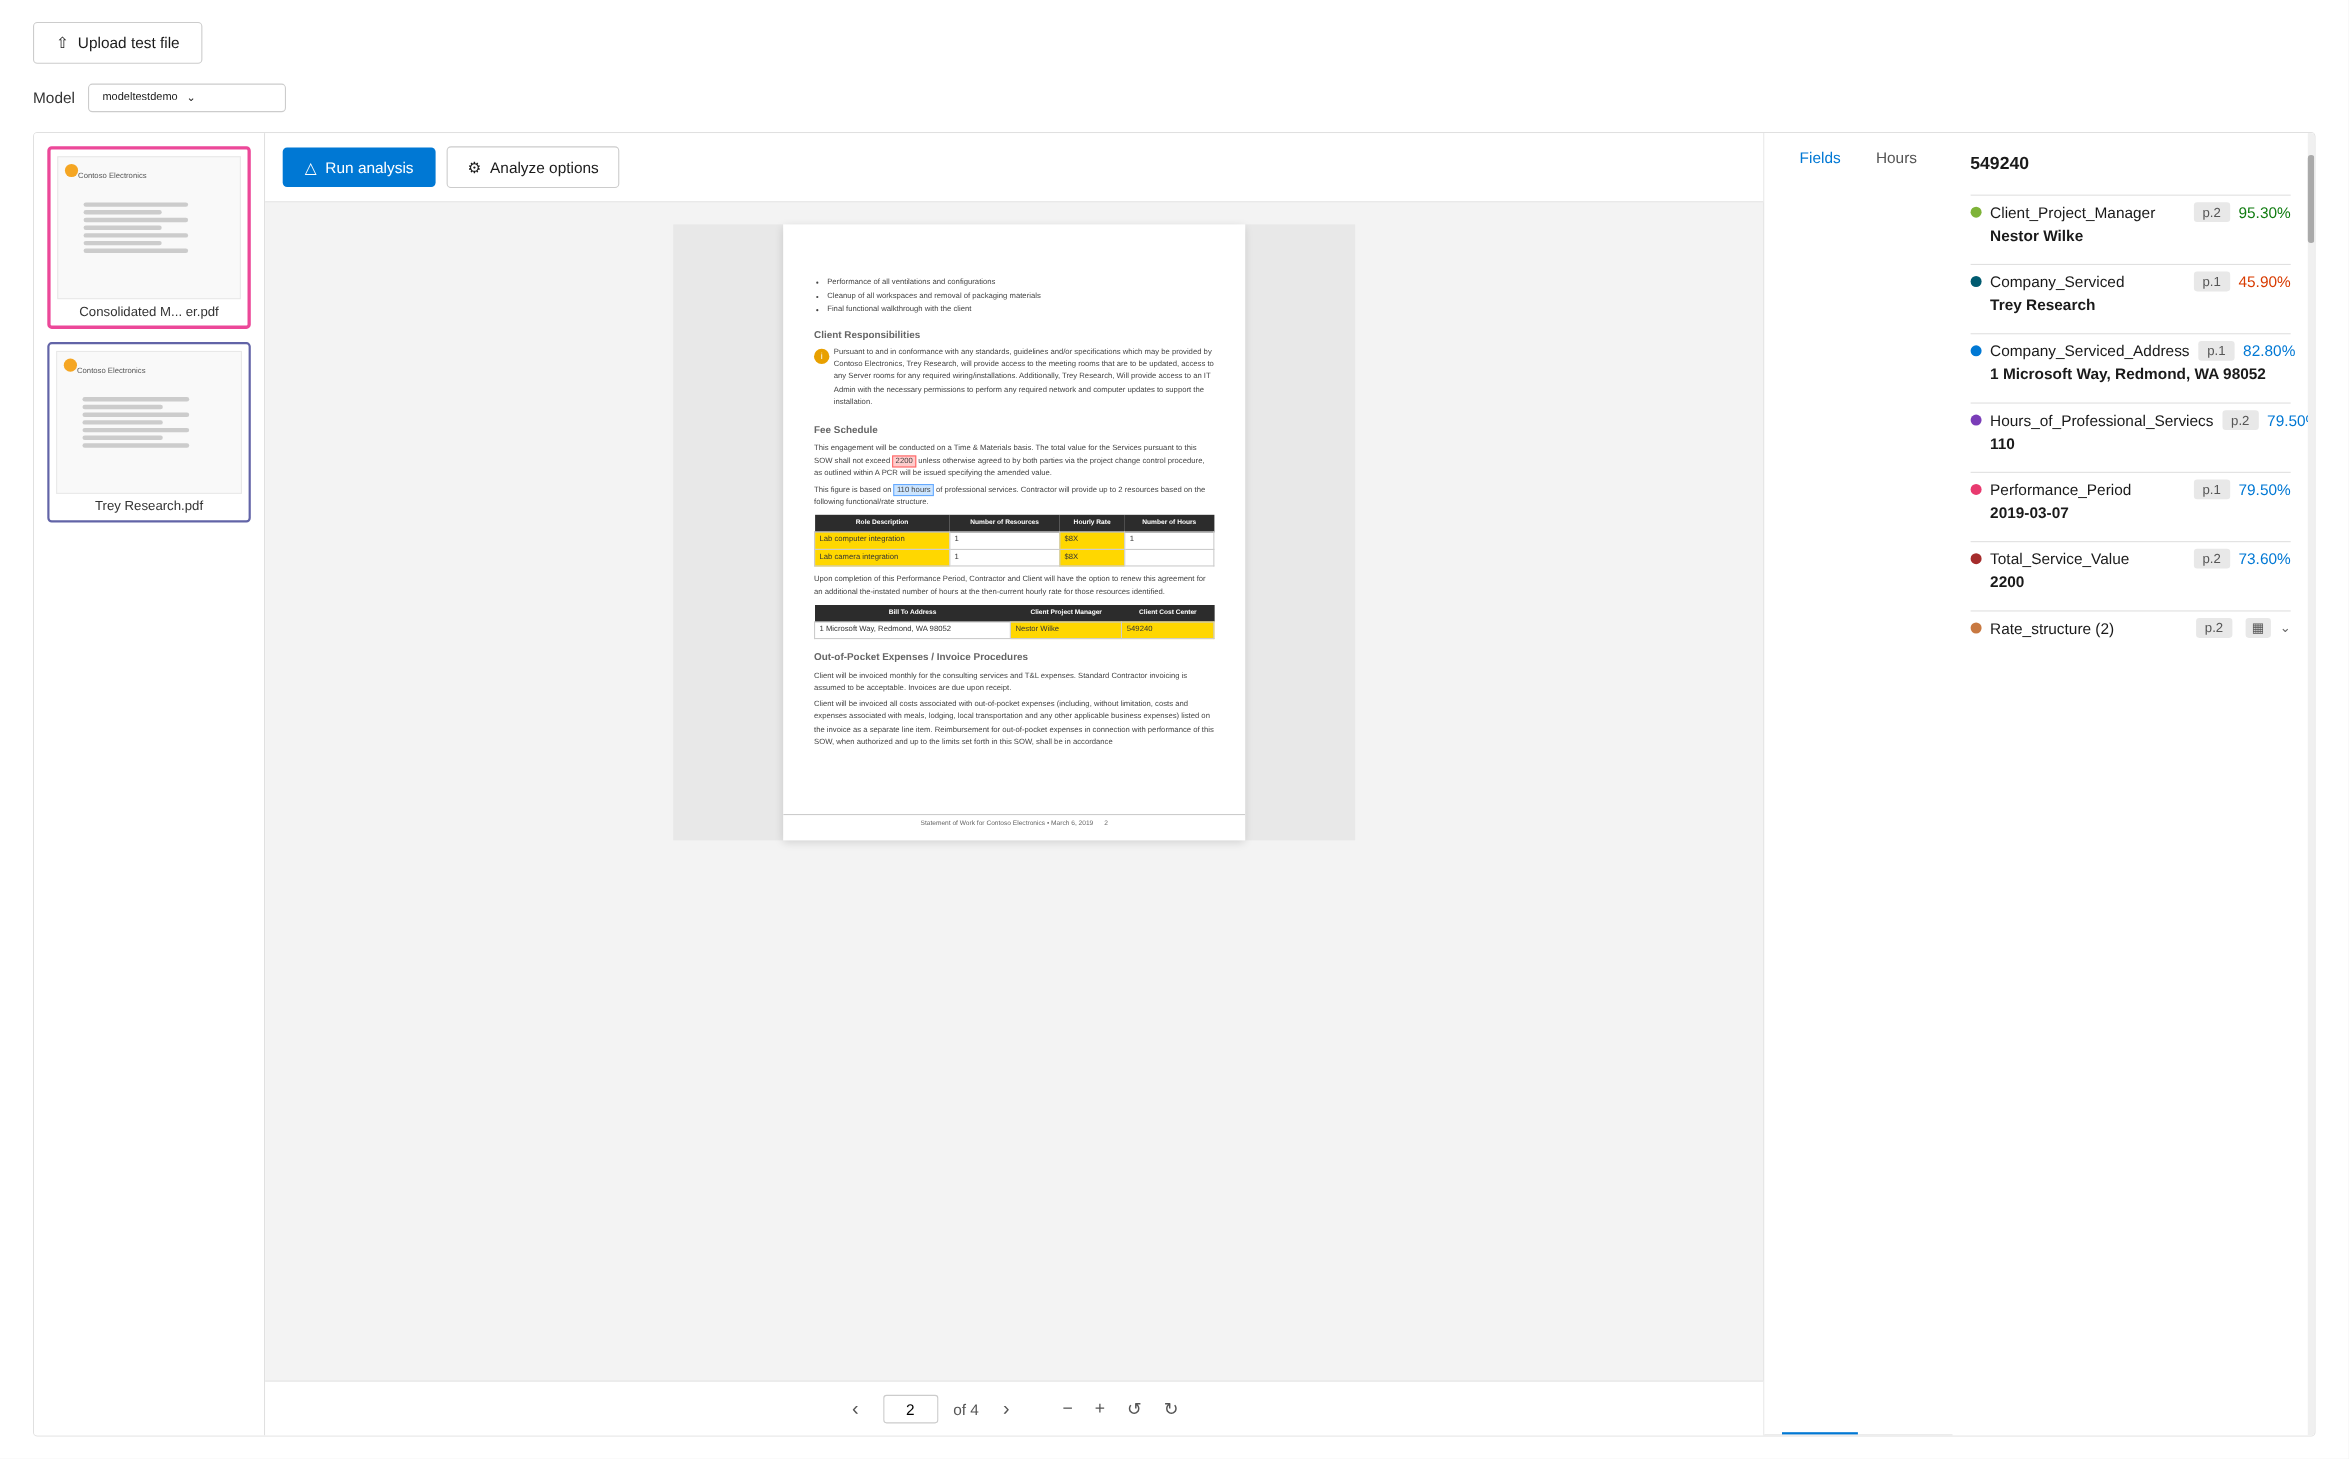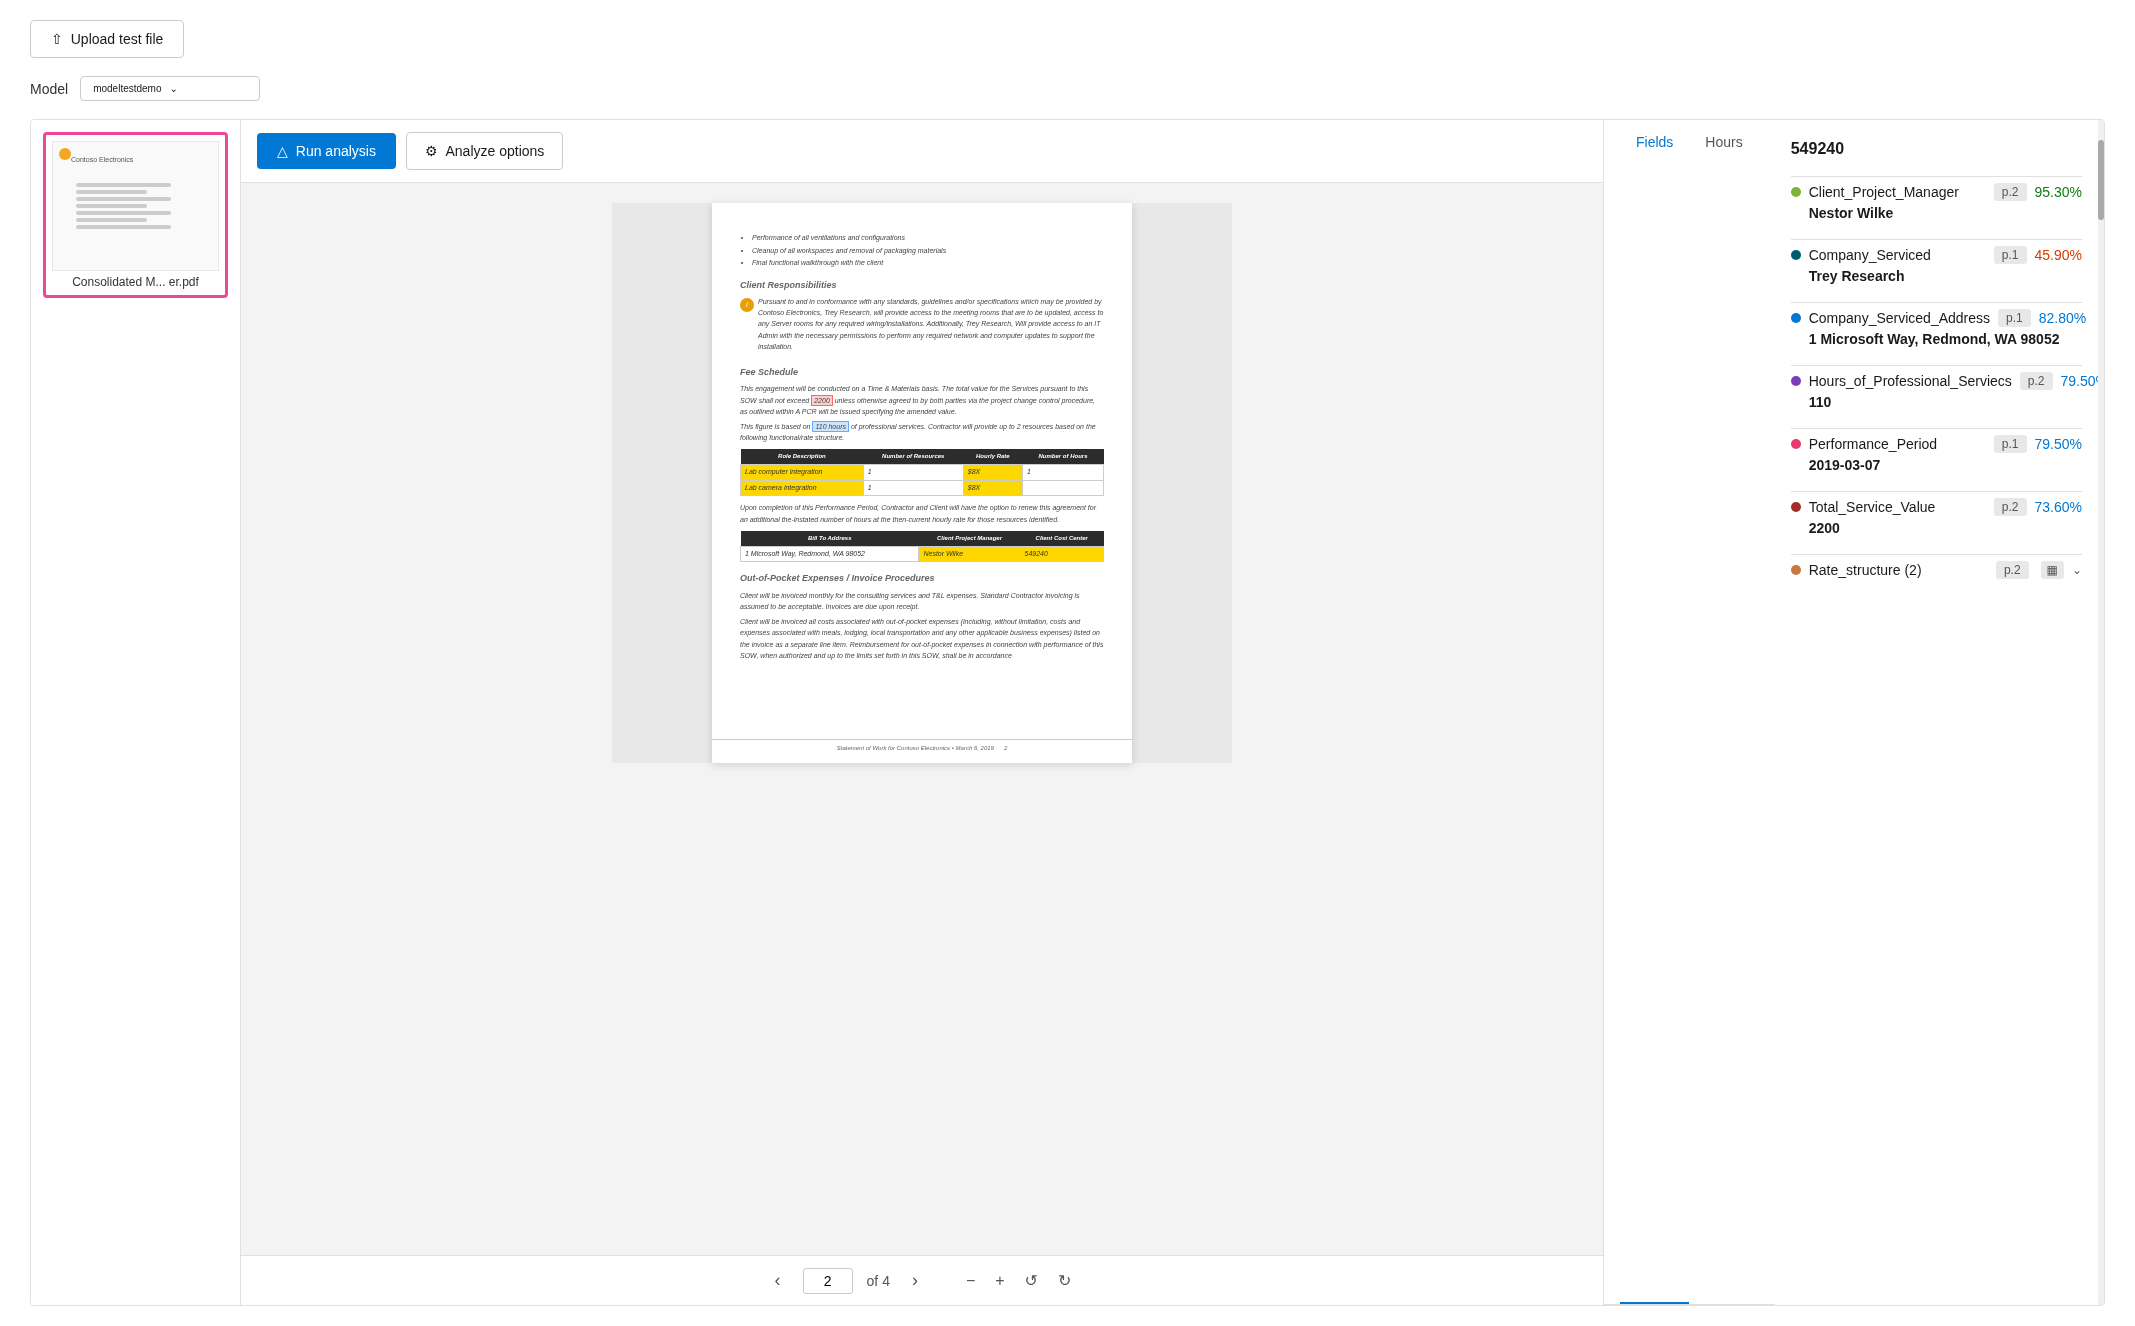--- a/index.html
+++ b/index.html
@@ -31,21 +31,21 @@
     .thumb-line { height: 4px; background: #ccc; margin-bottom: 3px; border-radius: 2px; }
     .thumb-line.short { width: 60%; }
     .thumb-line.medium { width: 80%; }
 
     
     .doc-panel { flex: 1; display: flex; flex-direction: column; border-right: 1px solid #e0e0e0; background: #f3f3f3; }
     .doc-toolbar { display: flex; align-items: center; gap: 10px; padding: 12px 16px; background: #fff; border-bottom: 1px solid #e0e0e0; }
     .run-btn { display: flex; align-items: center; gap: 8px; background: #0078d4; color: #fff; border: none; border-radius: 4px; padding: 10px 20px; font-size: 14px; cursor: pointer; font-weight: 500; }
     .analyze-btn { display: flex; align-items: center; gap: 8px; border: 1px solid #ccc; border-radius: 4px; padding: 10px 18px; font-size: 14px; background: #fff; cursor: pointer; color: #1a1a1a; }
     .doc-content { flex: 1; overflow: hidden; display: flex; align-items: center; justify-content: center; padding: 20px; }
-    .doc-page { background: #fff; width: 420px; min-height: 560px; box-shadow: 0 2px 8px rgba(0,0,0,0.15); padding: 30px 28px; font-size: 8px; line-height: 1.5; color: #333; position: relative; overflow: hidden; font-style: italic; }
+    .doc-page { background: #fff; width: 420px; min-height: 560px; box-shadow: 0 2px 8px rgba(0,0,0,0.15); padding: 48px 28px; font-size: 8px; line-height: 1.5; color: #333; position: relative; overflow: hidden; }
     .doc-page-nav { display: flex; align-items: center; justify-content: center; gap: 14px; padding: 10px; background: #fff; border-top: 1px solid #e0e0e0; }
     .nav-btn { border: none; background: none; cursor: pointer; font-size: 18px; color: #555; padding: 4px 8px; }
     .page-num-box { border: 1px solid #ccc; border-radius: 3px; padding: 4px 10px; font-size: 14px; width: 50px; text-align: center; }
     .page-of { font-size: 14px; color: #555; }
     .zoom-btn { border: none; background: none; cursor: pointer; font-size: 16px; color: #555; padding: 4px 6px; }
 
     
     .fields-panel { width: 500px; display: flex; flex-direction: row; background: #fff; }
     .fields-tabs { display: flex; border-bottom: 1px solid #e0e0e0; padding: 0 16px; }
     .tab-item { padding: 14px 16px; font-size: 14px; cursor: pointer; color: #555; border-bottom: 2px solid transparent; }
@@ -118,20 +118,36 @@
             <div class="thumb-line medium"></div>
             <div class="thumb-line short"></div>
             <div class="thumb-line medium"></div>
             <div class="thumb-line short"></div>
             <div class="thumb-line medium"></div>
           </div>
         </div>
         <div class="file-name">Consolidated M... er.pdf</div>
       </div>
 
+      <div class="file-card active">
+        <div class="file-thumbnail">
+          <div class="file-dot orange"></div>
+          <div style="font-size:7px;color:#555;text-align:left;width:100%;padding-left:10px;margin-top:6px;">Contoso Electronics</div>
+          <div class="thumb-lines">
+            <div class="thumb-line medium"></div>
+            <div class="thumb-line short"></div>
+            <div class="thumb-line medium"></div>
+            <div class="thumb-line short"></div>
+            <div class="thumb-line medium"></div>
+            <div class="thumb-line short"></div>
+            <div class="thumb-line medium"></div>
+          </div>
+        </div>
+        <div class="file-name">Trey Research.pdf</div>
+      </div>
     </div>
 
     <div class="doc-panel">
 
       <div class="doc-toolbar">
         <button class="run-btn">
           <span>△</span>
           <span>Run analysis</span>
         </button>
         <button class="analyze-btn">

